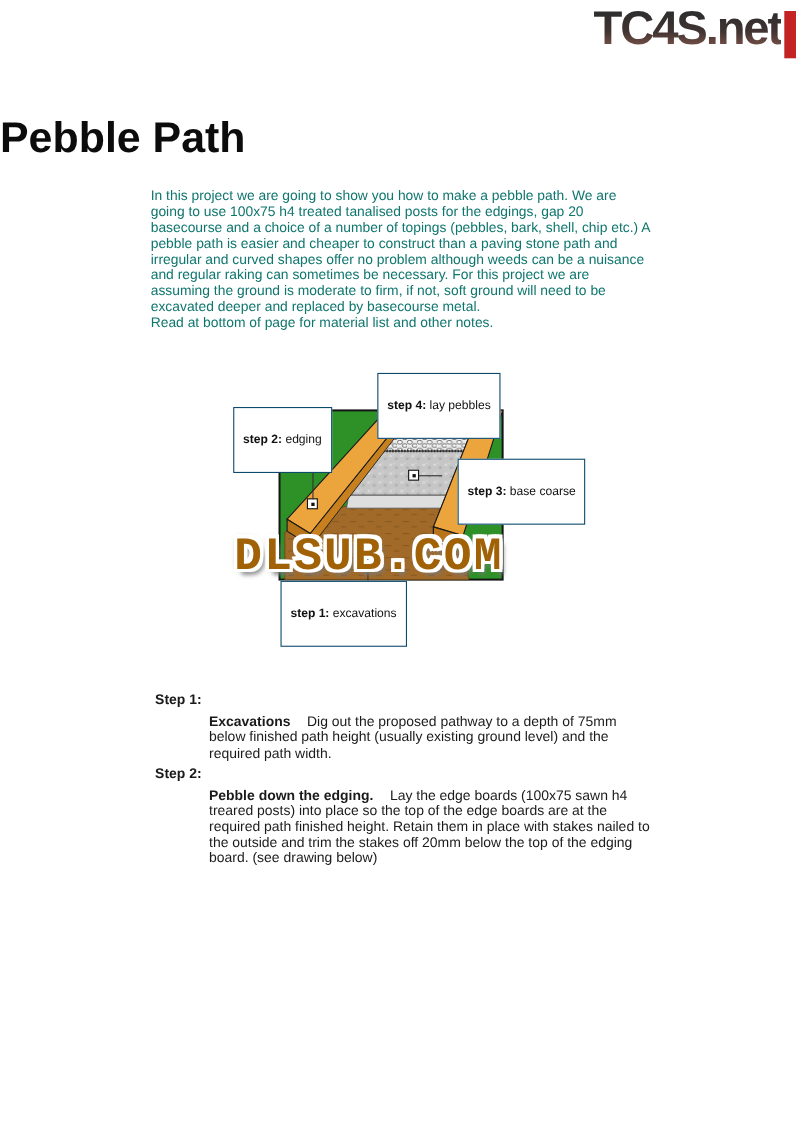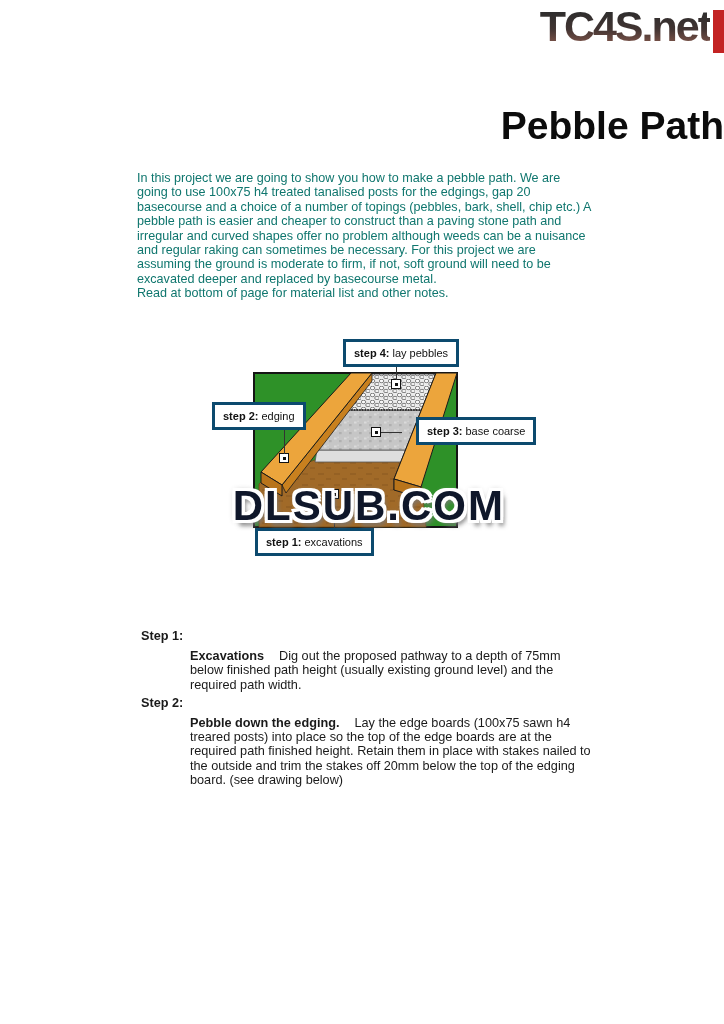--- a/index.html
+++ b/index.html
@@ -10,42 +10,42 @@
   
   .tc4s{
     position:absolute;top:2px;right:14px;
     font-size:43px;font-weight:bold;letter-spacing:-2px;
     background:linear-gradient(180deg,#2d2d2d 18%,#413432 55%,#8a5a4e 92%);
     -webkit-background-clip:text;background-clip:text;color:transparent;
   }
   .red-bar{position:absolute;top:10px;right:0;width:11px;height:43px;background:#c32323;}
   
   .title{
-    position:absolute;top:104px;left:0;width:724px;text-align:right;
+    position:absolute;top:104px;left:0;width:724px;text-align:left;
     font-size:39px;font-weight:bold;color:#0c0c0c;letter-spacing:0;
   }
   
   .intro{
     position:absolute;left:137px;top:171px;width:456px;
     font-size:12.6px;line-height:14.4px;color:#0f766e;
   }
   
   .figure{position:absolute;left:195px;top:335px;width:335px;height:228px;}
   .figure svg{position:absolute;left:58px;top:37px;z-index:1;}
   .callout{
-    position:absolute;z-index:3;background:#fff;border:3px solid #0c4a6e;
-    padding:5px 8px;font-size:11px;white-space:nowrap;color:#111;
+    position:absolute;z-index:3;background:#fff;border:1px solid #0c4a6e;
+    padding:23px 8px;font-size:11px;white-space:nowrap;color:#111;
   }
   .callout .b{font-weight:bold;}
   .callout .t{margin-left:3px;}
   .cl{position:absolute;background:#333;z-index:2;}
   .dlsub{
-    position:absolute;left:18px;top:147px;width:292px;z-index:4;text-align:right;
-    font-family:Liberation Sans, sans-serif;font-weight:bold;font-size:42px;letter-spacing:2px;
-    color:#0f172a;
+    position:absolute;left:18px;top:147px;width:292px;z-index:4;text-align:left;
+    font-family:Liberation Mono, monospace;font-weight:bold;font-size:42px;letter-spacing:2px;
+    color:#a16207;
     text-shadow:
       -3px -3px 0 #fff,3px -3px 0 #fff,-3px 3px 0 #fff,3px 3px 0 #fff,
       -3px 0 0 #fff,3px 0 0 #fff,0 -3px 0 #fff,0 3px 0 #fff,
       4px 6px 4px rgba(120,120,120,.8),0 0 6px rgba(150,150,150,.9);
   }
   
   .steps{position:absolute;left:141px;top:629px;width:452px;font-size:12.7px;line-height:14.3px;}
   .step-row{display:flex;margin-bottom:4px;}
   .step-label{width:49px;flex:none;font-weight:bold;}
   .step-content{width:402px;margin-top:20px;}
@@ -136,21 +136,21 @@
     </svg>
 
     <div class="cl" style="left:201px;top:30px;width:1px;height:15px;"></div>
     <div class="cl" style="left:89px;top:75px;width:1px;height:44px;"></div>
     <div class="cl" style="left:186px;top:97px;width:21px;height:1px;"></div>
     <div class="cl" style="left:139px;top:163px;width:1px;height:30px;"></div>
 
     <div class="callout" style="left:148px;top:4px;">
       <span class="b">step 4:</span><span class="t">lay pebbles</span>
     </div>
-    <div class="callout" style="left:17px;top:67px;text-align:center;">
+    <div class="callout" style="left:17px;top:35px;text-align:center;">
       <span class="b">step 2:</span><span class="t">edging</span>
     </div>
     <div class="callout" style="left:221px;top:82px;">
       <span class="b">step 3:</span><span class="t">base coarse</span>
     </div>
     <div class="callout" style="left:60px;top:193px;">
       <span class="b">step 1:</span><span class="t">excavations</span>
     </div>
 
     <div class="dlsub">DLSUB.COM</div>

